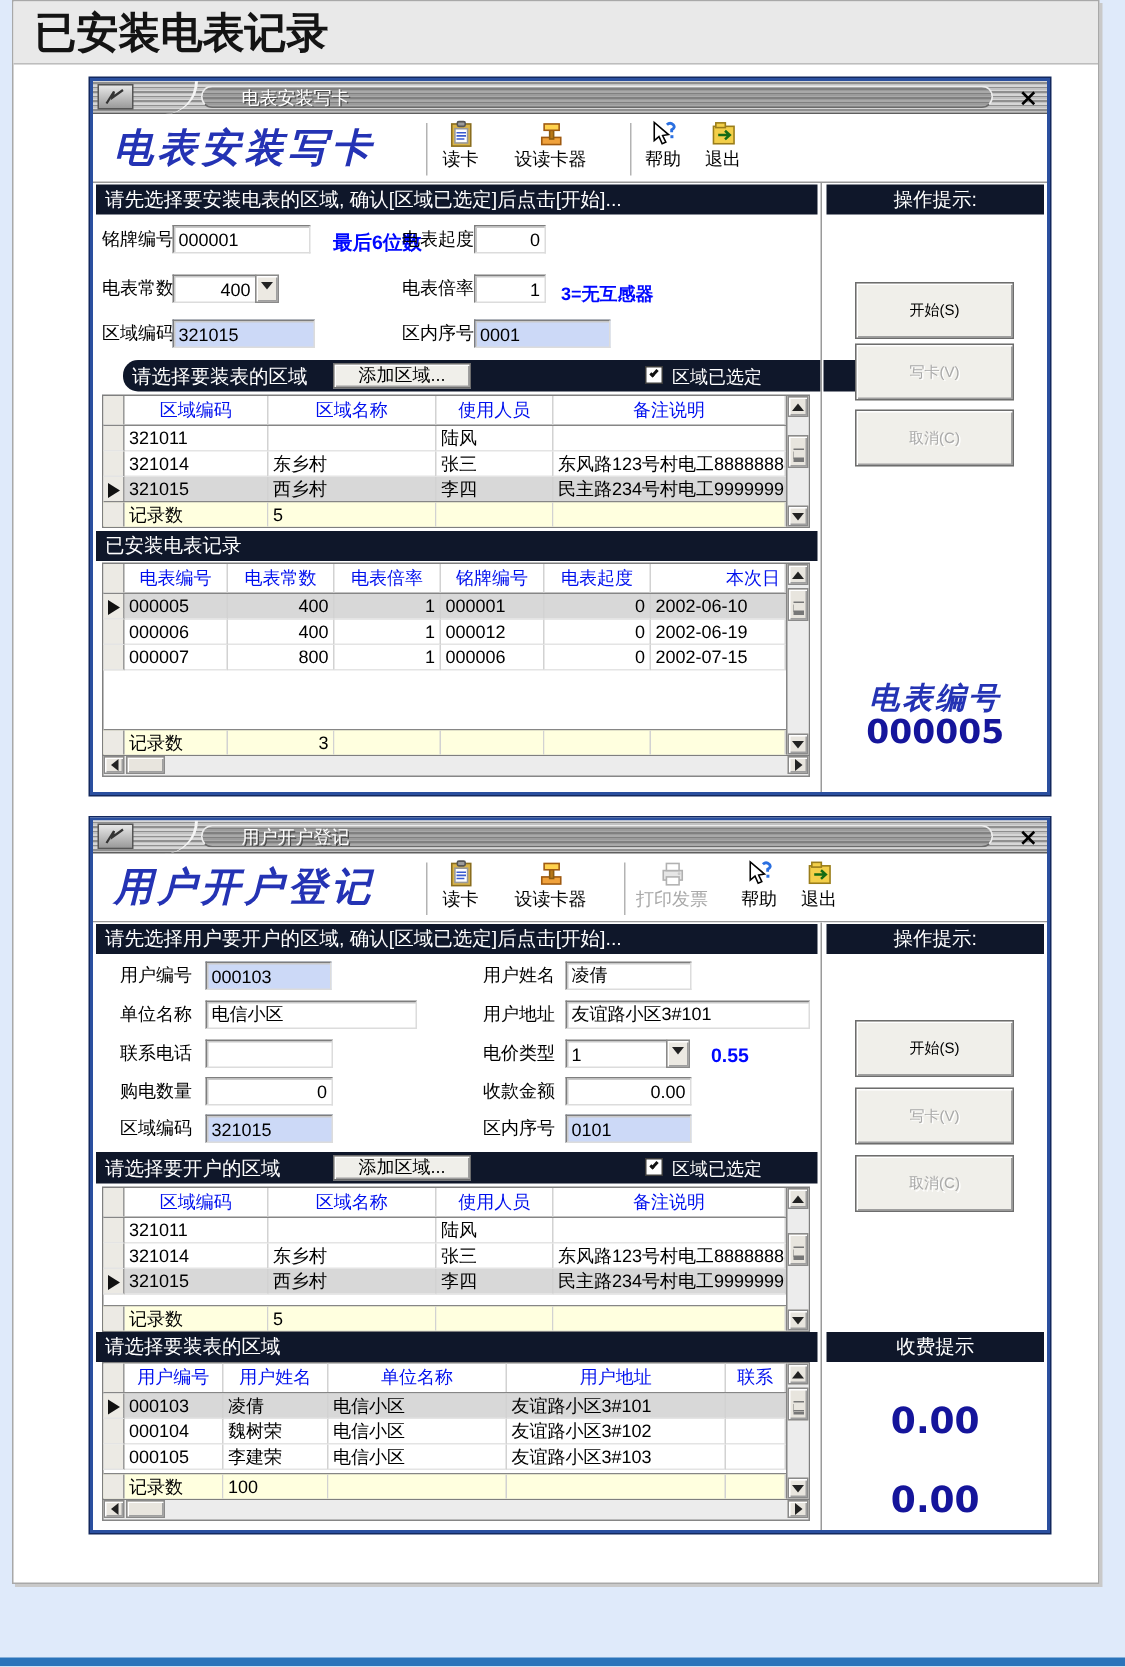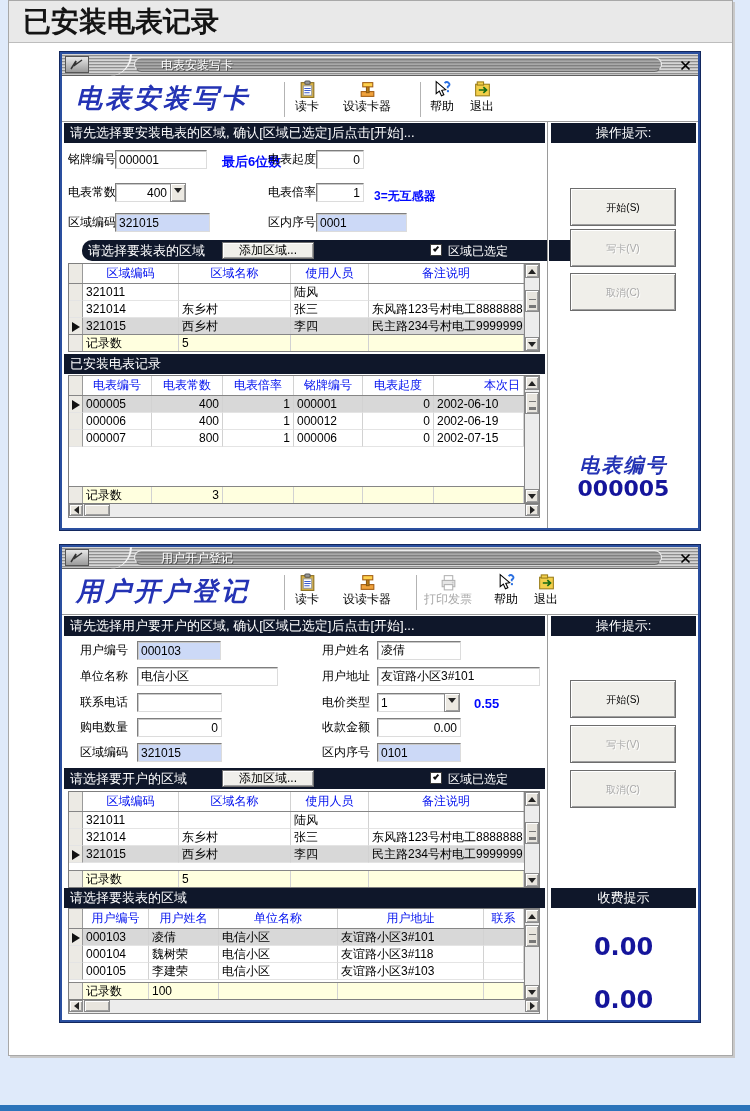--- a/index.html
+++ b/index.html
@@ -500,21 +500,21 @@
             <div class="gcell" style="width:70px;">凌倩</div>
             <div class="gcell" style="width:119px;">电信小区</div>
             <div class="gcell" style="width:146px;">友谊路小区3#101</div>
             <div class="gcell last"></div>
           </div>
           <div class="grow">
             <div class="gcell gsel"></div>
             <div class="gcell" style="width:66px;">000104</div>
             <div class="gcell" style="width:70px;">魏树荣</div>
             <div class="gcell" style="width:119px;">电信小区</div>
-            <div class="gcell" style="width:146px;">友谊路小区3#118</div>
+            <div class="gcell" style="width:146px;">友谊路小区3#102</div>
             <div class="gcell last"></div>
           </div>
           <div class="grow">
             <div class="gcell gsel"></div>
             <div class="gcell" style="width:66px;">000105</div>
             <div class="gcell" style="width:70px;">李建荣</div>
             <div class="gcell" style="width:119px;">电信小区</div>
             <div class="gcell" style="width:146px;">友谊路小区3#103</div>
             <div class="gcell last"></div>
           </div>

